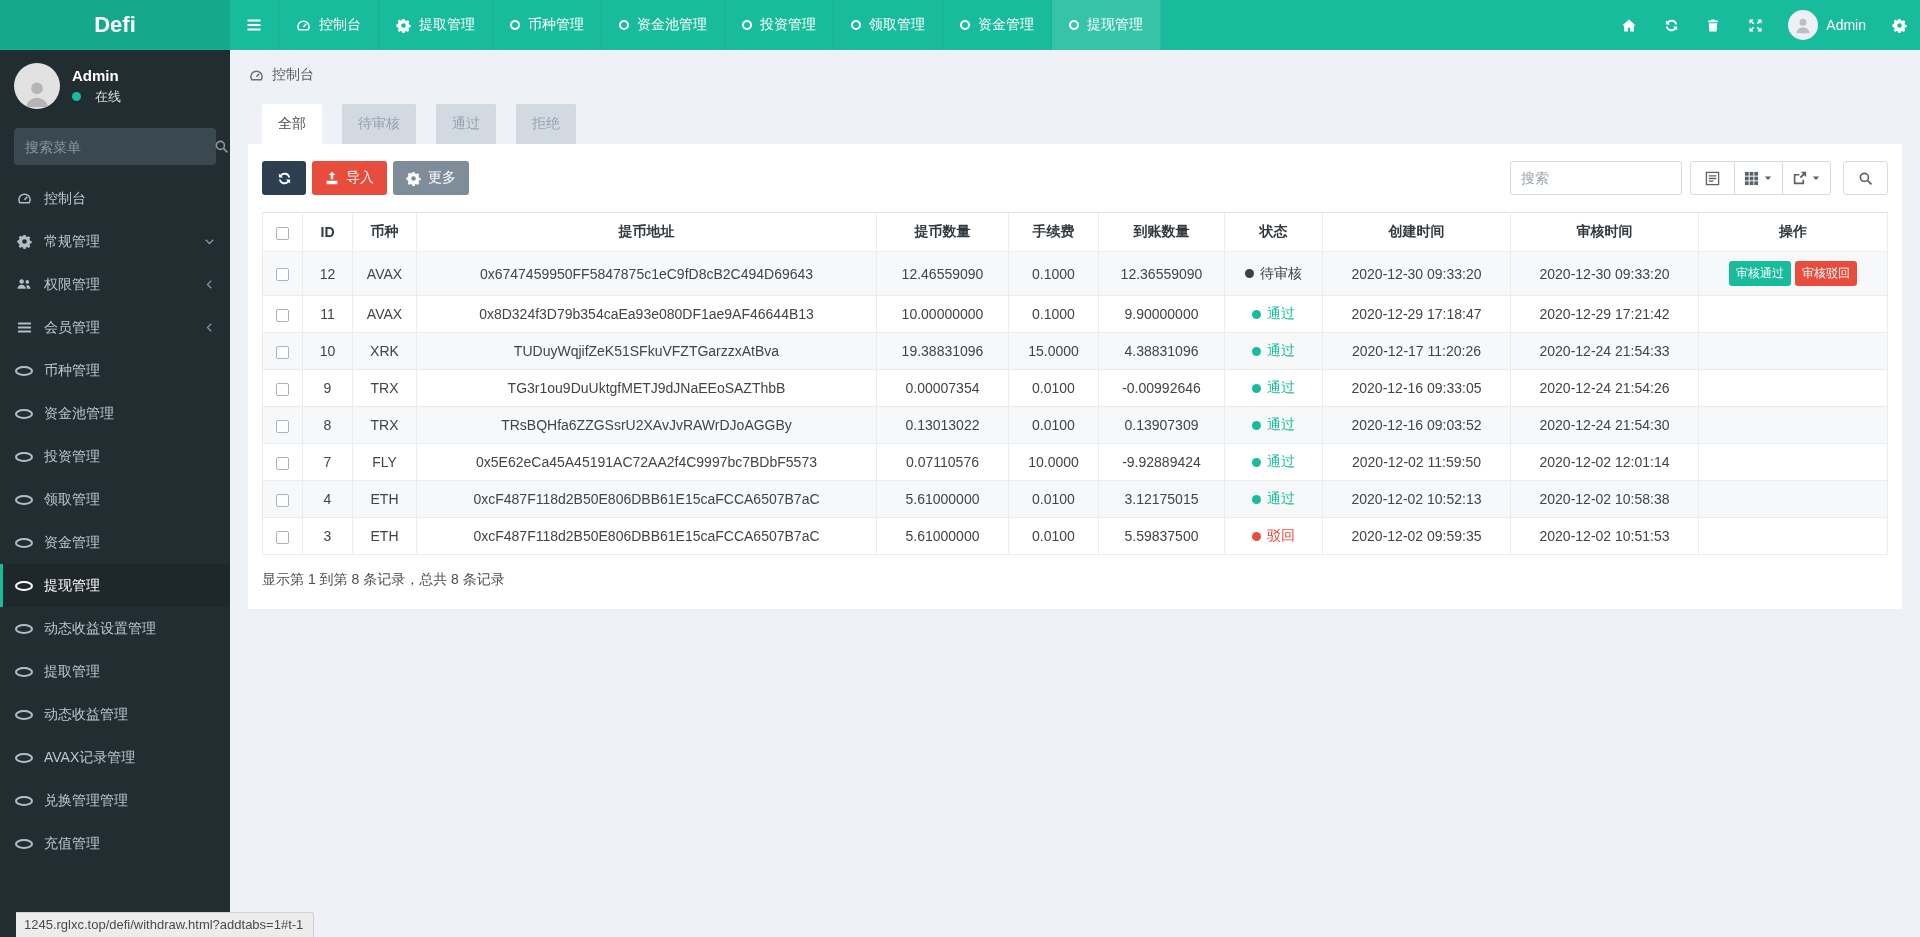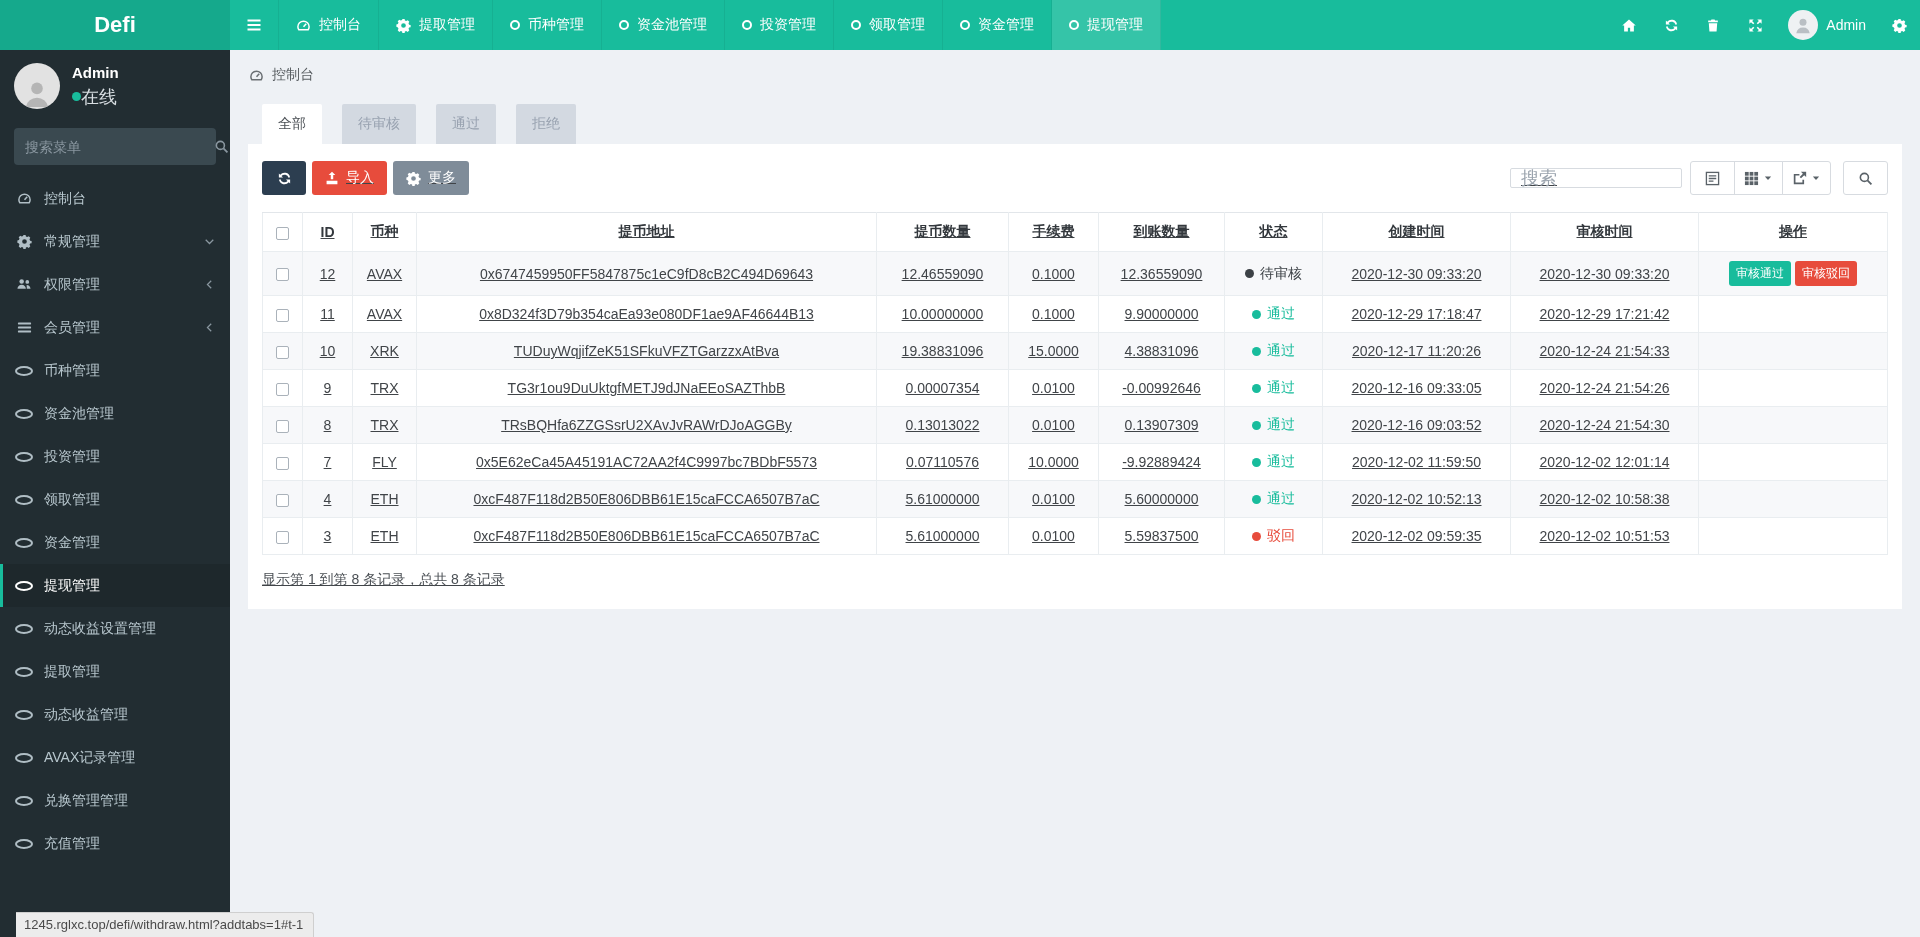--- a/index.html
+++ b/index.html
@@ -26,21 +26,21 @@
   .avatar-sm { width:30px; height:30px; border-radius:50%; background:#eef1f3; display:flex;
     align-items:center; justify-content:center; overflow:hidden; color:#b9bfc4; }
   .ring { width:10px; height:10px; border:2px solid currentColor; border-radius:50%; display:inline-block; flex:none; }
 
   
   .sidebar { position:absolute; top:50px; left:0; bottom:0; width:230px; background:var(--sidebar_bg,#222d32); }
   .user-panel { display:flex; align-items:center; gap:12px; padding:13px 14px 10px 14px; }
   .avatar-lg { width:46px; height:46px; border-radius:50%; background:#e2e2e2; color:#b5b5b5;
     display:flex; align-items:flex-end; justify-content:center; overflow:hidden; flex:none; }
   .user-name { color:#fff; font-weight:bold; font-size:15px; margin-bottom:4px; }
-  .user-status { color:#d8dee2; font-size:18px; display:flex; align-items:center; gap:0; }
+  .user-status { color:#d8dee2; font-size:13px; display:flex; align-items:center; gap:14px; }
   .status-dot-online { width:9px; height:9px; border-radius:50%; background:var(--accent,#18bc9c); display:inline-block; }
   .sidebar-search { margin:9px 14px 12px 14px; height:37px; background:#3a4950; border-radius:4px;
     display:flex; align-items:center; padding:0 11px; gap:8px; }
   .sidebar-search input { flex:1; background:transparent; border:none; outline:none; color:#cfd8dc; font-size:14px; }
   .sidebar-search input::placeholder { color:#8a97a0; }
   .sidebar-search .mag { color:#8a97a0; }
   #sidebar-menu { list-style:none; margin-top:8px; }
   .menu-item { height:43px; display:flex; align-items:center; gap:11px; padding:0 15px;
     color:#b8c7ce; font-size:14px; cursor:pointer; }
   .menu-item .mi-icon { width:18px; display:flex; justify-content:center; color:#b0bec5; }
@@ -51,33 +51,33 @@
 
   
   .content { position:absolute; left:230px; top:50px; right:0; bottom:0; background:#eef1f5; }
   .breadcrumb { display:flex; align-items:center; gap:8px; padding:16px 18px 14px 19px;
     color:#5a5f63; font-size:14px; }
   .panel-wrap { margin:6px 18px 0 18px; }
   .tabs { display:flex; padding-left:14px; }
   .tab { padding:11px 16px; margin-right:20px; font-size:14px; background:#d3d9e1; color:#98a2b0;
     border-radius:2px 2px 0 0; cursor:pointer; }
   .tab.active { background:#fff; color:#4a4f54; }
-  .panel-body { background:#fff; padding:17px 14px 20px 14px; min-height:432px;text-decoration:underline; }
+  .panel-body { background:#fff; padding:17px 14px 20px 14px; min-height:432px; }
 
   
   .toolbar { display:flex; align-items:center; margin-bottom:17px; }
   .btn { height:34px; border:none; border-radius:3px; color:#fff; font-size:14px;
     display:inline-flex; align-items:center; gap:7px; padding:0 13px; cursor:pointer;
     font-family:inherit; margin-right:6px; }
   .btn-refresh { background:var(--dark,#2c3e50); width:44px; justify-content:center; padding:0; }
   .btn-import { background:var(--danger,#e74c3c); }
   .btn-more { background:var(--toolbar_gray,#7f8c99); }
   .toolbar-right { margin-left:auto; display:flex; align-items:center; }
-  .search-input { width:172px; height:20px; border:1px solid #d7dbe0; border-radius:2px;
-    padding:0 10px; font-size:18px; color:#555; outline:none; font-family:inherit; }
+  .search-input { width:172px; height:34px; border:1px solid #d7dbe0; border-radius:2px;
+    padding:0 10px; font-size:14px; color:#555; outline:none; font-family:inherit; }
   .search-input::placeholder { color:#9aa3ad; }
   .btn-group { display:flex; margin-left:8px; }
   .tool-btn { height:34px; min-width:45px; background:#fff; border:1px solid #d7dbe0; color:#5a6268;
     display:inline-flex; align-items:center; justify-content:center; gap:4px; cursor:pointer; margin-left:-1px; padding:0 9px; }
   .btn-group .tool-btn:first-child { border-radius:3px 0 0 3px; margin-left:0; }
   .btn-group .tool-btn:last-child { border-radius:0 3px 3px 0; }
   .tool-btn.single { border-radius:3px; margin-left:12px; }
 
   
   table { width:100%; border-collapse:collapse; table-layout:fixed; }
@@ -568,21 +568,21 @@
               <td>2020-12-02 12:01:14</td>
               <td></td>
             </tr>
             <tr>
               <td><span class="checkbox"></span></td>
               <td>4</td>
               <td>ETH</td>
               <td>0xcF487F118d2B50E806DBB61E15caFCCA6507B7aC</td>
               <td>5.61000000</td>
               <td>0.0100</td>
-              <td>5.60000000</td>
+              <td>3.12175015</td>
               <td><span class="status-cell st-pass">
                   <span class="status-dot"></span>
                   <span>通过</span>
                 </span></td>
               <td>2020-12-02 10:52:13</td>
               <td>2020-12-02 10:58:38</td>
               <td></td>
             </tr>
             <tr>
               <td><span class="checkbox"></span></td>

